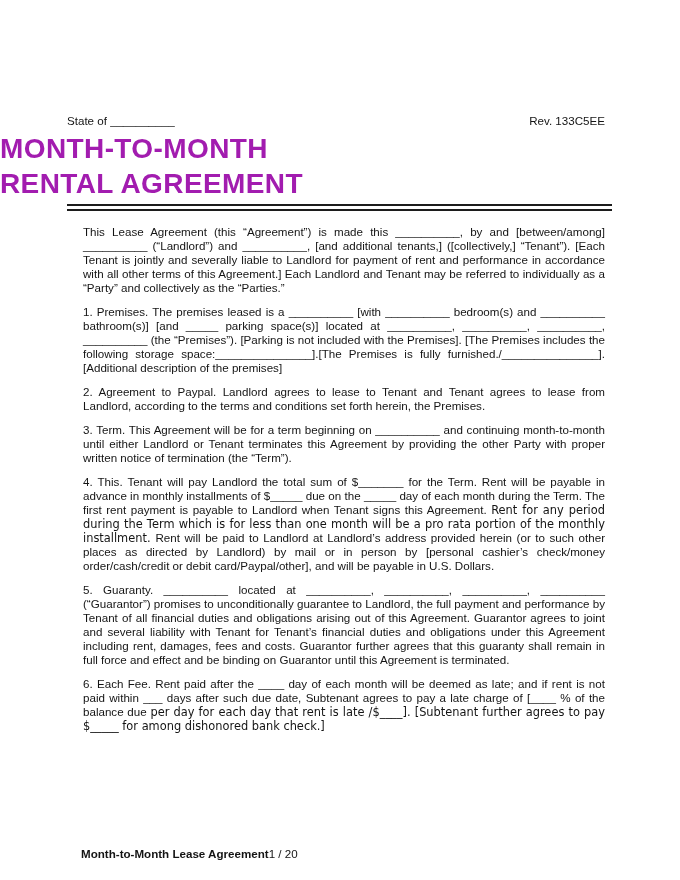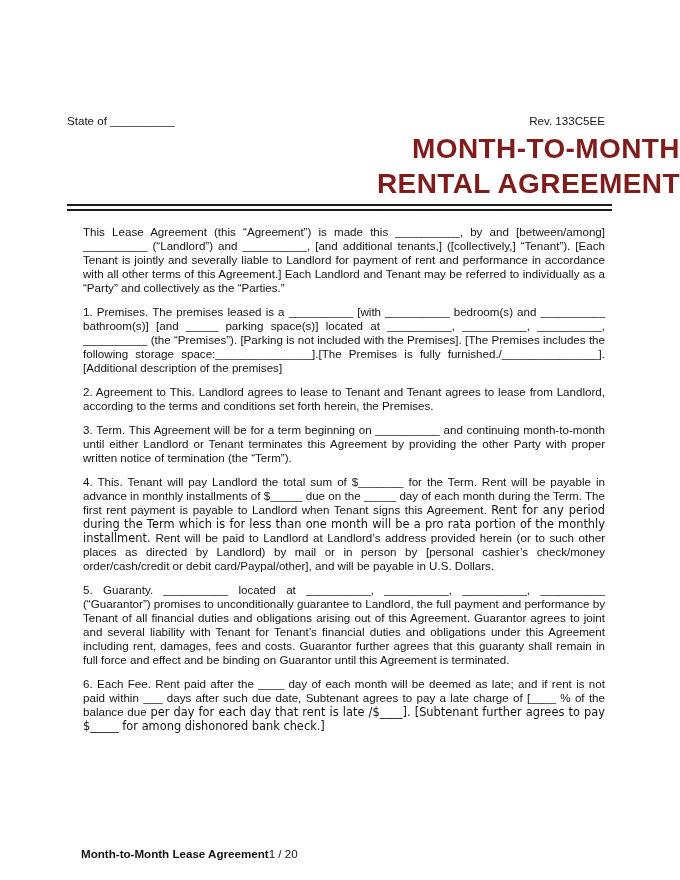--- a/index.html
+++ b/index.html
@@ -7,22 +7,22 @@
     position:relative;width:680px;height:880px;background:#ffffff;
     font-family:"Liberation Sans",sans-serif;color:#141414;overflow:hidden;margin-top:35px;
   }
   .doc-header{
     position:absolute;top:79px;left:67px;right:75px;
     display:flex;justify-content:space-between;align-items:baseline;
     font-size:11.6px;line-height:14px;
   }
   .doc-title{
     position:absolute;top:96px;left:0;right:0;margin:0;
-    text-align:right;font-size:28px;line-height:35px;font-weight:700;
-    color:#7f1d1d;letter-spacing:.4px;
+    text-align:left;font-size:28px;line-height:35px;font-weight:700;
+    color:#a21caf;letter-spacing:.4px;
   }
   .doc-title span{display:block;}
   .title-rule{
     position:absolute;top:169px;left:67px;right:68px;height:3px;
     border-top:2px solid #1c1c1c;border-bottom:2px solid #1c1c1c;
   }
   .doc-body{
     position:absolute;top:190px;left:83px;right:75px;
     text-align:justify;font-size:11.6px;line-height:14px;
   }
@@ -59,21 +59,21 @@
     <p class="para"><span>This Lease Agreement (this “Agreement”) is made this __________, by and [between/among] __________ (“Landlord”) and __________, [and additional tenants,] ([collectively,] “Tenant”). [Each Tenant is jointly and severally liable to Landlord for payment of rent and performance in accordance with all other terms of this Agreement.] Each Landlord and Tenant may be referred to individually as a “Party” and collectively as the “Parties.”</span></p>
 
     <p class="para">
       <span class="num">1.</span>
       <b class="hd">Premises.</b>
       <span>The premises leased is a __________ [with __________ bedroom(s) and __________ bathroom(s)] [and _____ parking space(s)] located at __________, __________, __________, __________ (the “Premises”). [Parking is not included with the Premises]. [The Premises includes the following storage space:_______________].[The Premises is fully furnished./_______________]. [Additional description of the premises]</span>
     </p>
 
     <p class="para">
       <span class="num">2.</span>
-      <b class="hd">Agreement to This.</b>
+      <b class="hd">Agreement to Paypal.</b>
       <span>Landlord agrees to lease to Tenant and Tenant agrees to lease from Landlord, according to the terms and conditions set forth herein, the Premises.</span>
     </p>
 
     <p class="para">
       <span class="num">3.</span>
       <b class="hd">Term.</b>
       <span>This Agreement will be for a term beginning on __________ and continuing month-to-month until either Landlord or Tenant terminates this Agreement by providing the other Party with proper written notice of termination (the “Term”).</span>
     </p>
 
     <p class="para">

